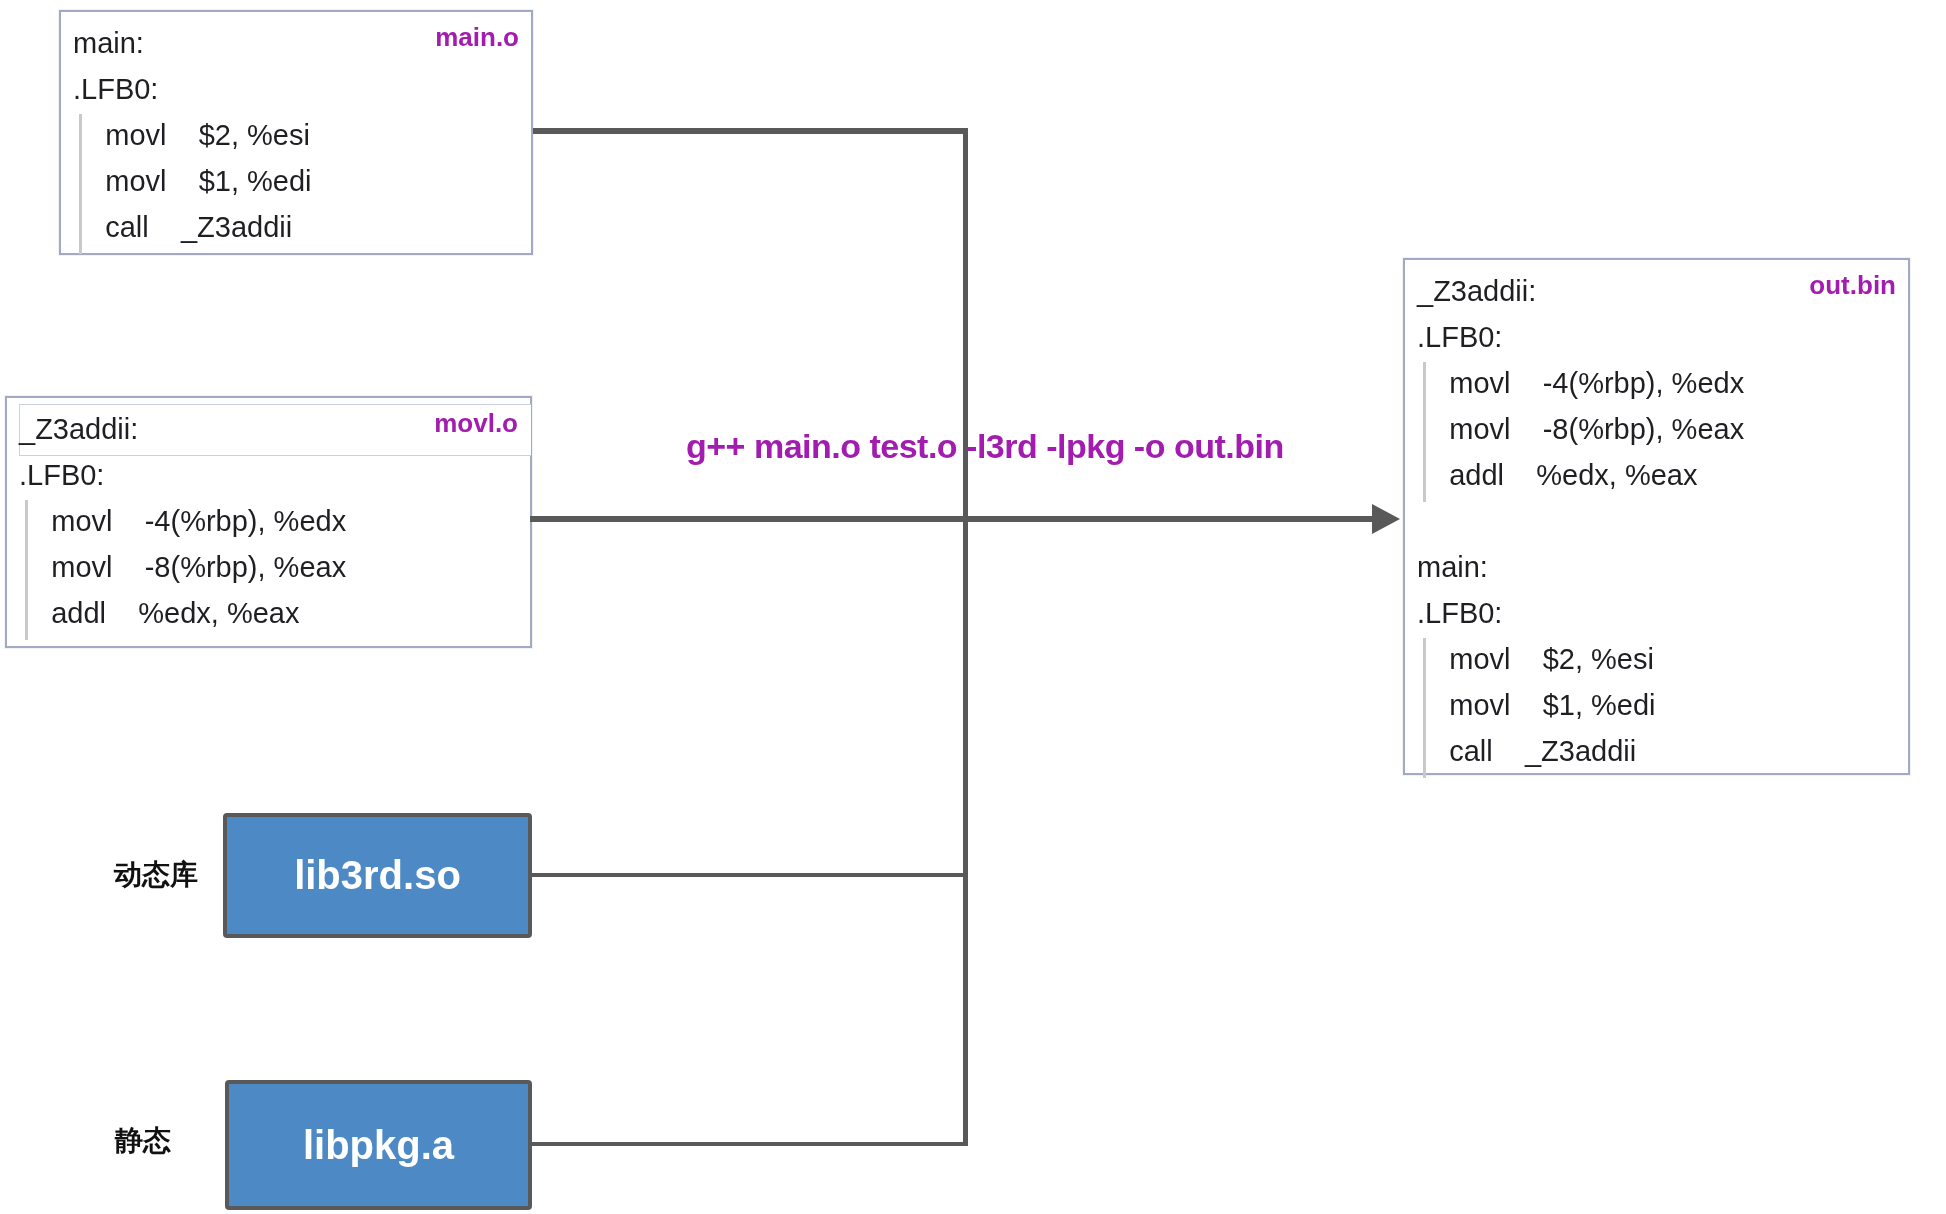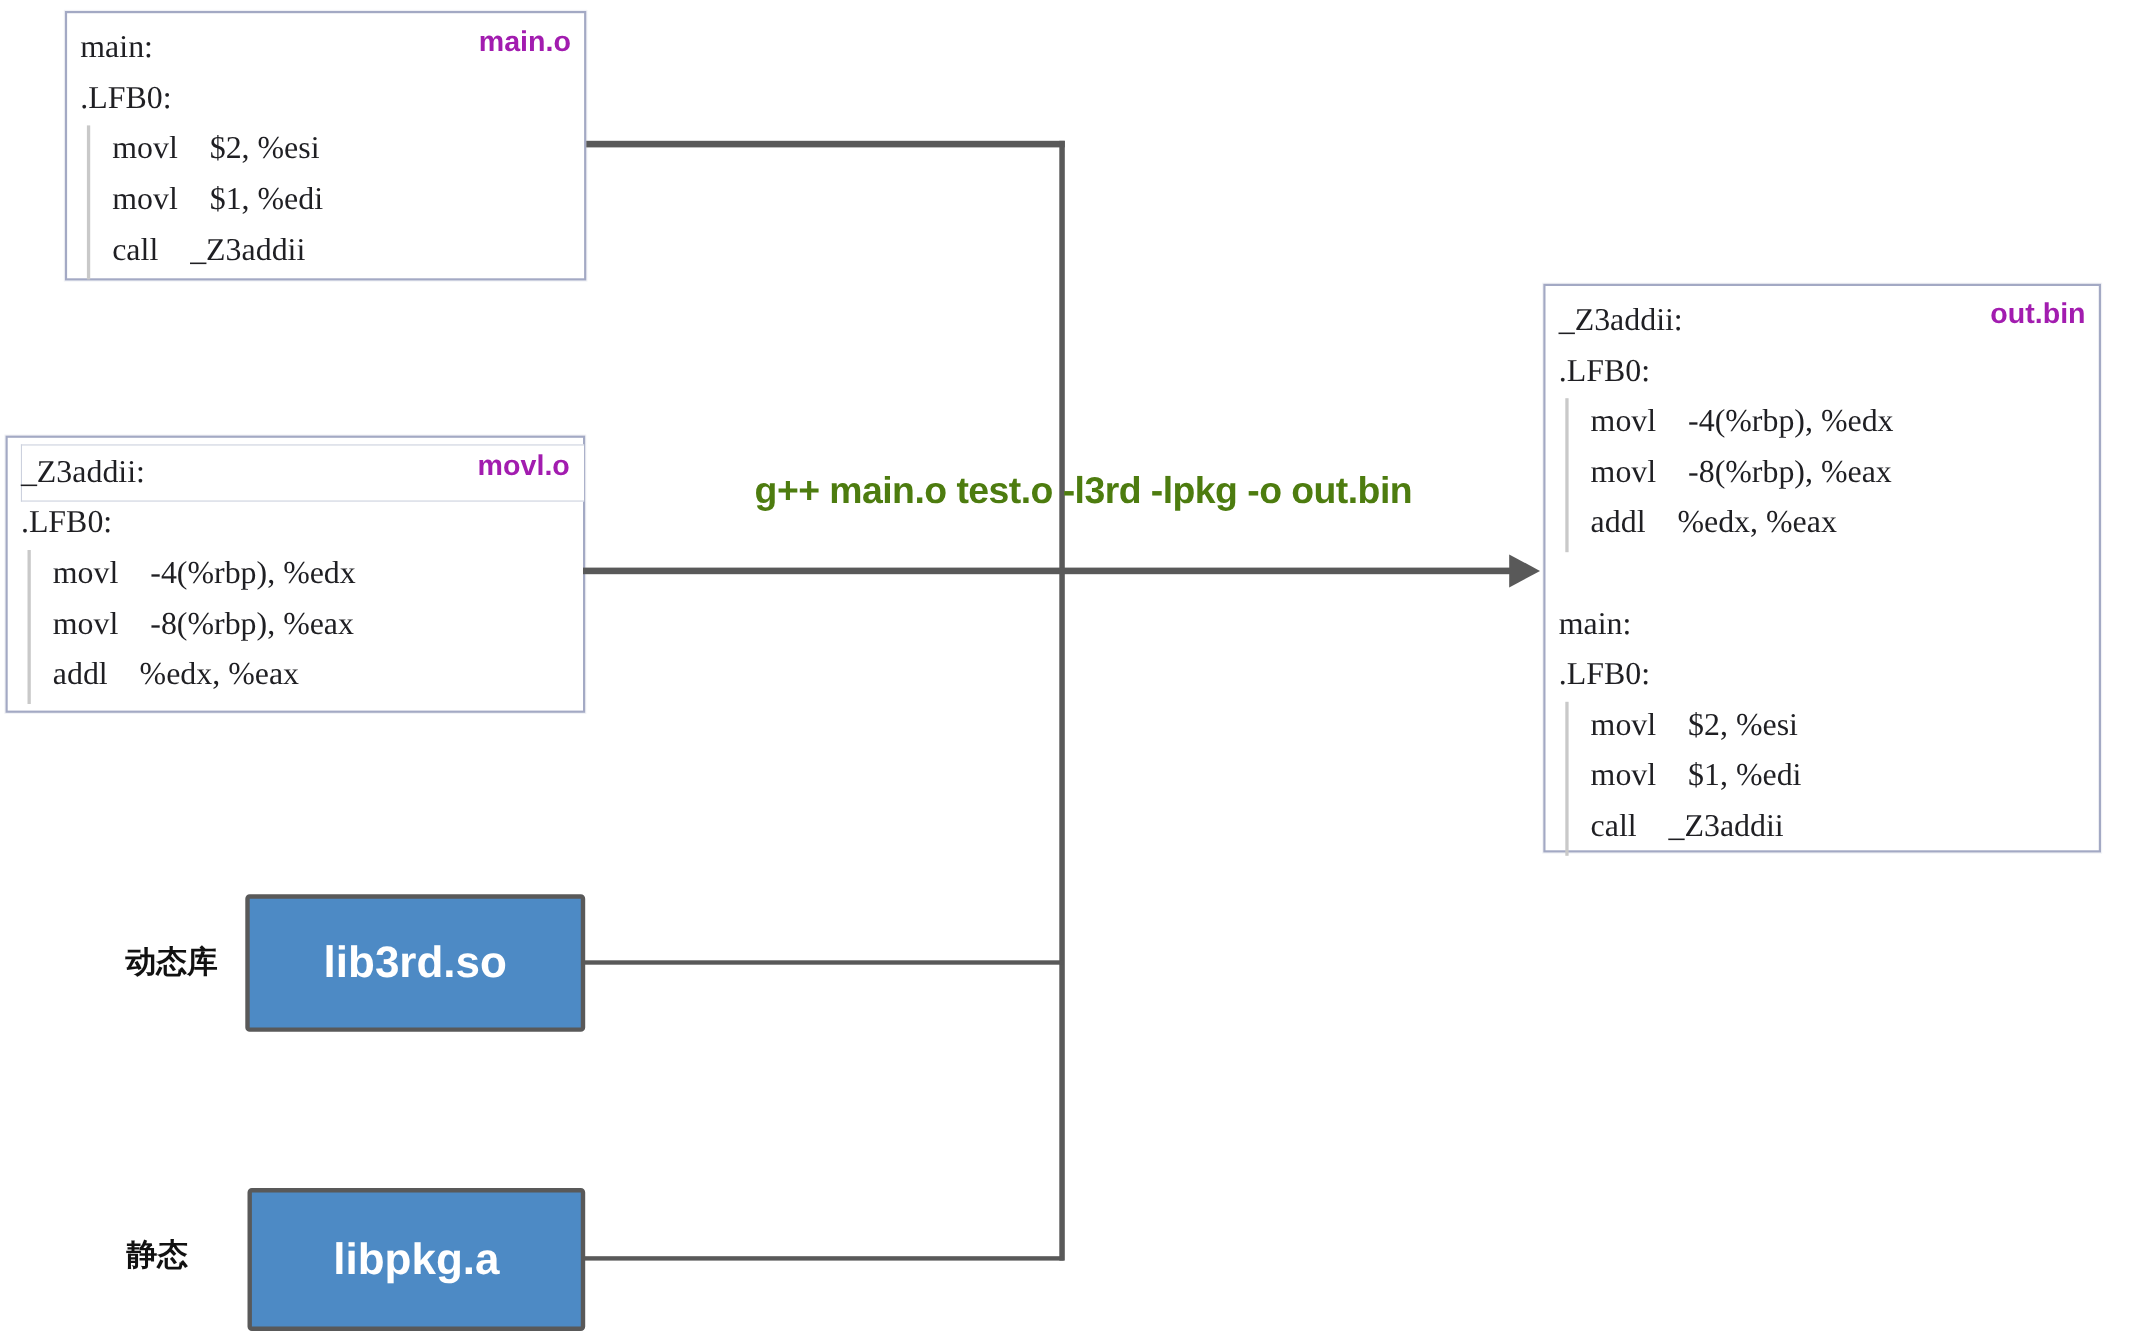--- a/index.html
+++ b/index.html
@@ -14,21 +14,21 @@
   .code-box{
     position:absolute;
     box-sizing:border-box;
     background:#ffffff;
     border:2px solid #a3a9c4;
     box-shadow:0 0 0 1px rgba(163,169,196,.15);
   }
   .code-box pre{
     position:relative;z-index:2;
     margin:0;padding:8px 10px 0 12px;
-    font-family:Liberation Serif, serif;
+    font-family:Liberation Sans, sans-serif;
     font-size:29px;line-height:46px;
     color:#1f1f23;
     white-space:pre;
   }
   .box-title{
     position:absolute;z-index:3;
     top:10px;right:12px;
     font-family:"Liberation Sans","DejaVu Sans",sans-serif;
     font-weight:bold;font-size:26px;color:#a21caf;
   }
@@ -85,21 +85,21 @@
     white-space:nowrap;
   }
   #zh-dynamic{left:114px;top:856px;}
   #zh-static {left:115px;top:1122px;}
   
   #command-text{
     position:absolute;
     left:686px;top:427px;
     font-family:"Liberation Sans","DejaVu Sans",sans-serif;
     font-weight:bold;font-size:34px;letter-spacing:-0.5px;
-    color:#4d7c0f;
+    color:#a21caf;
     white-space:nowrap;
     z-index:4;
   }
 </style>
 </head>
 <body>
 
 <div id="canvas">
 
   <div class="code-box" id="box-main-o">

